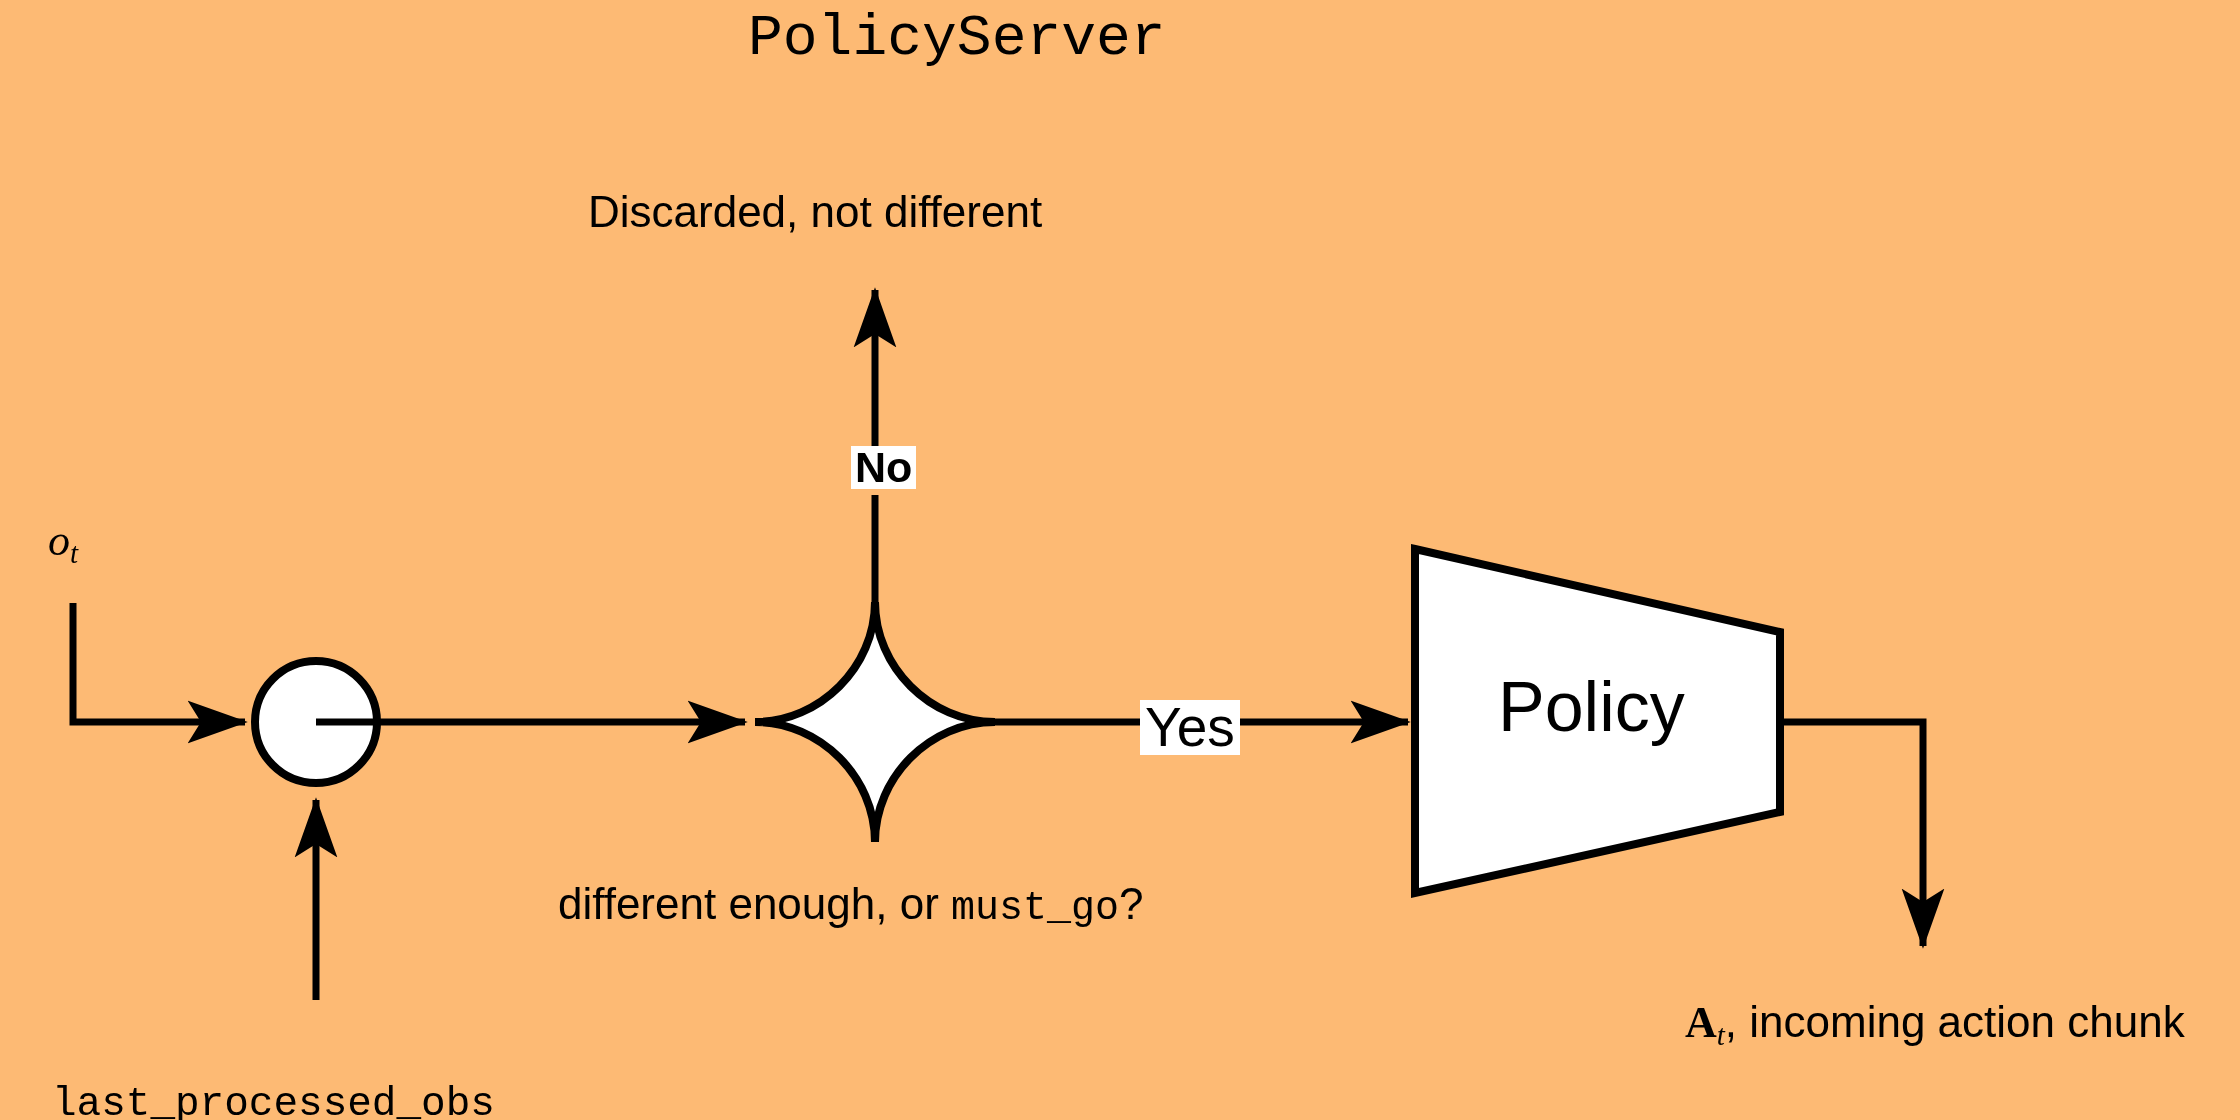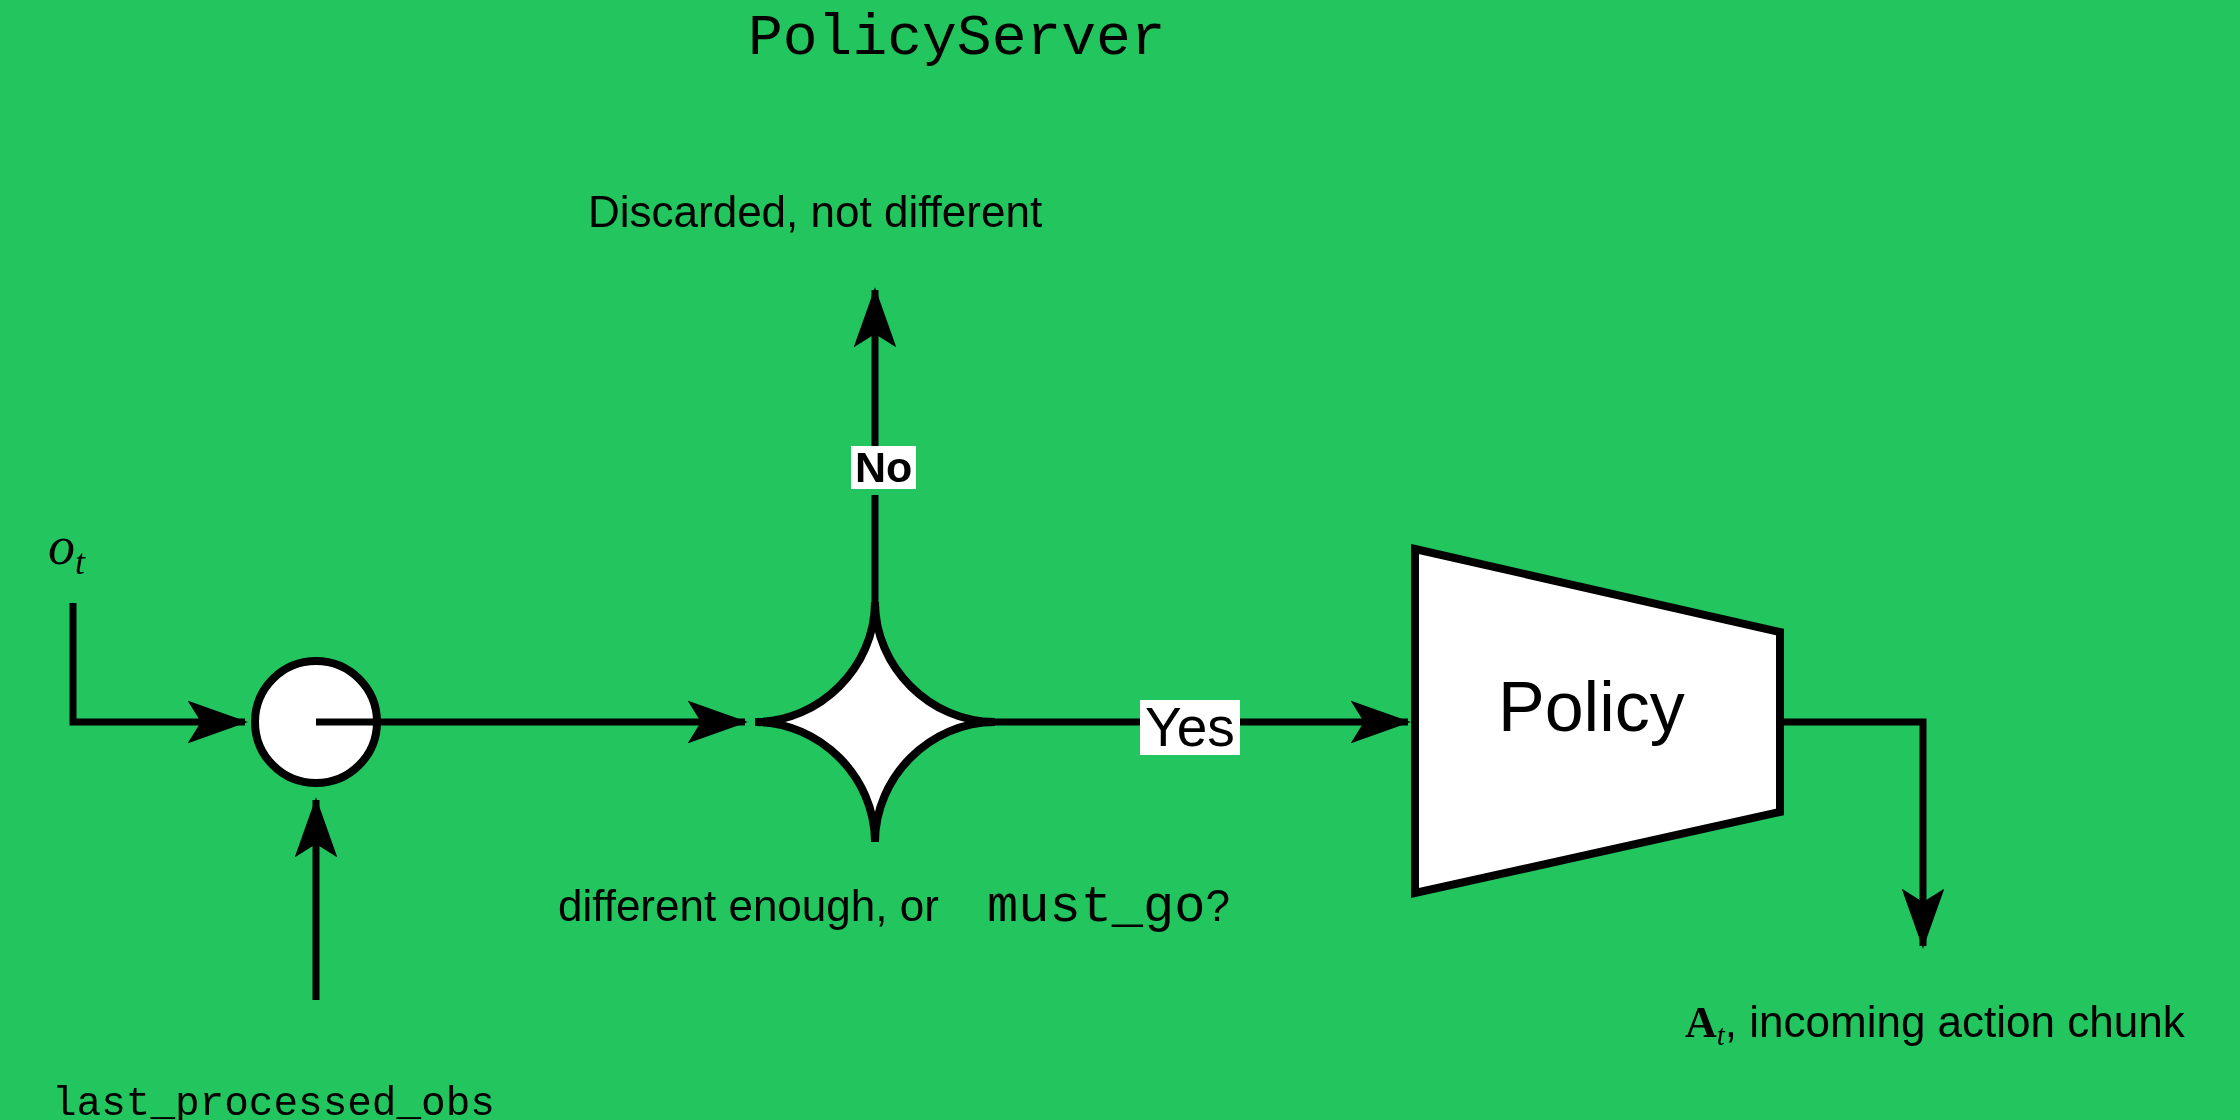--- a/index.html
+++ b/index.html
@@ -11,21 +11,21 @@
     width: 2240px;
     height: 1120px;
     overflow: hidden;
     font-family: "Liberation Sans", sans-serif;
     color: #000000;
   }
   #canvas {
     position: relative;
     width: 2240px;
     height: 1120px;
-    background: #22c55e;
+    background: #fdba74;
   }
   #diagram-svg {
     position: absolute;
     left: 0;
     top: 0;
     width: 2240px;
     height: 1120px;
   }
   .lbl {
     position: absolute;
@@ -82,32 +82,31 @@
     font-size: 55px;
     background: #ffffff;
     padding: 0 5px;
   }
   #decision-label {
     left: 558px;
     top: 882px;
     font-size: 44px;
   }
   #decision-label .mono {
-    font-size: 52px;
-    margin-left: 36px;
+    font-size: 40px;
   }
   #policy-label {
     left: 1498px;
     top: 672px;
     font-size: 70px;
   }
   #obs-label {
     left: 48px;
     top: 518px;
-    font-size: 54px;
+    font-size: 44px;
   }
   #last-obs-label {
     left: 52px;
     top: 1044px;
     font-size: 41px;
     margin-top: 40px;
   }
   #action-chunk-label {
     left: 1685px;
     top: 1000px;

